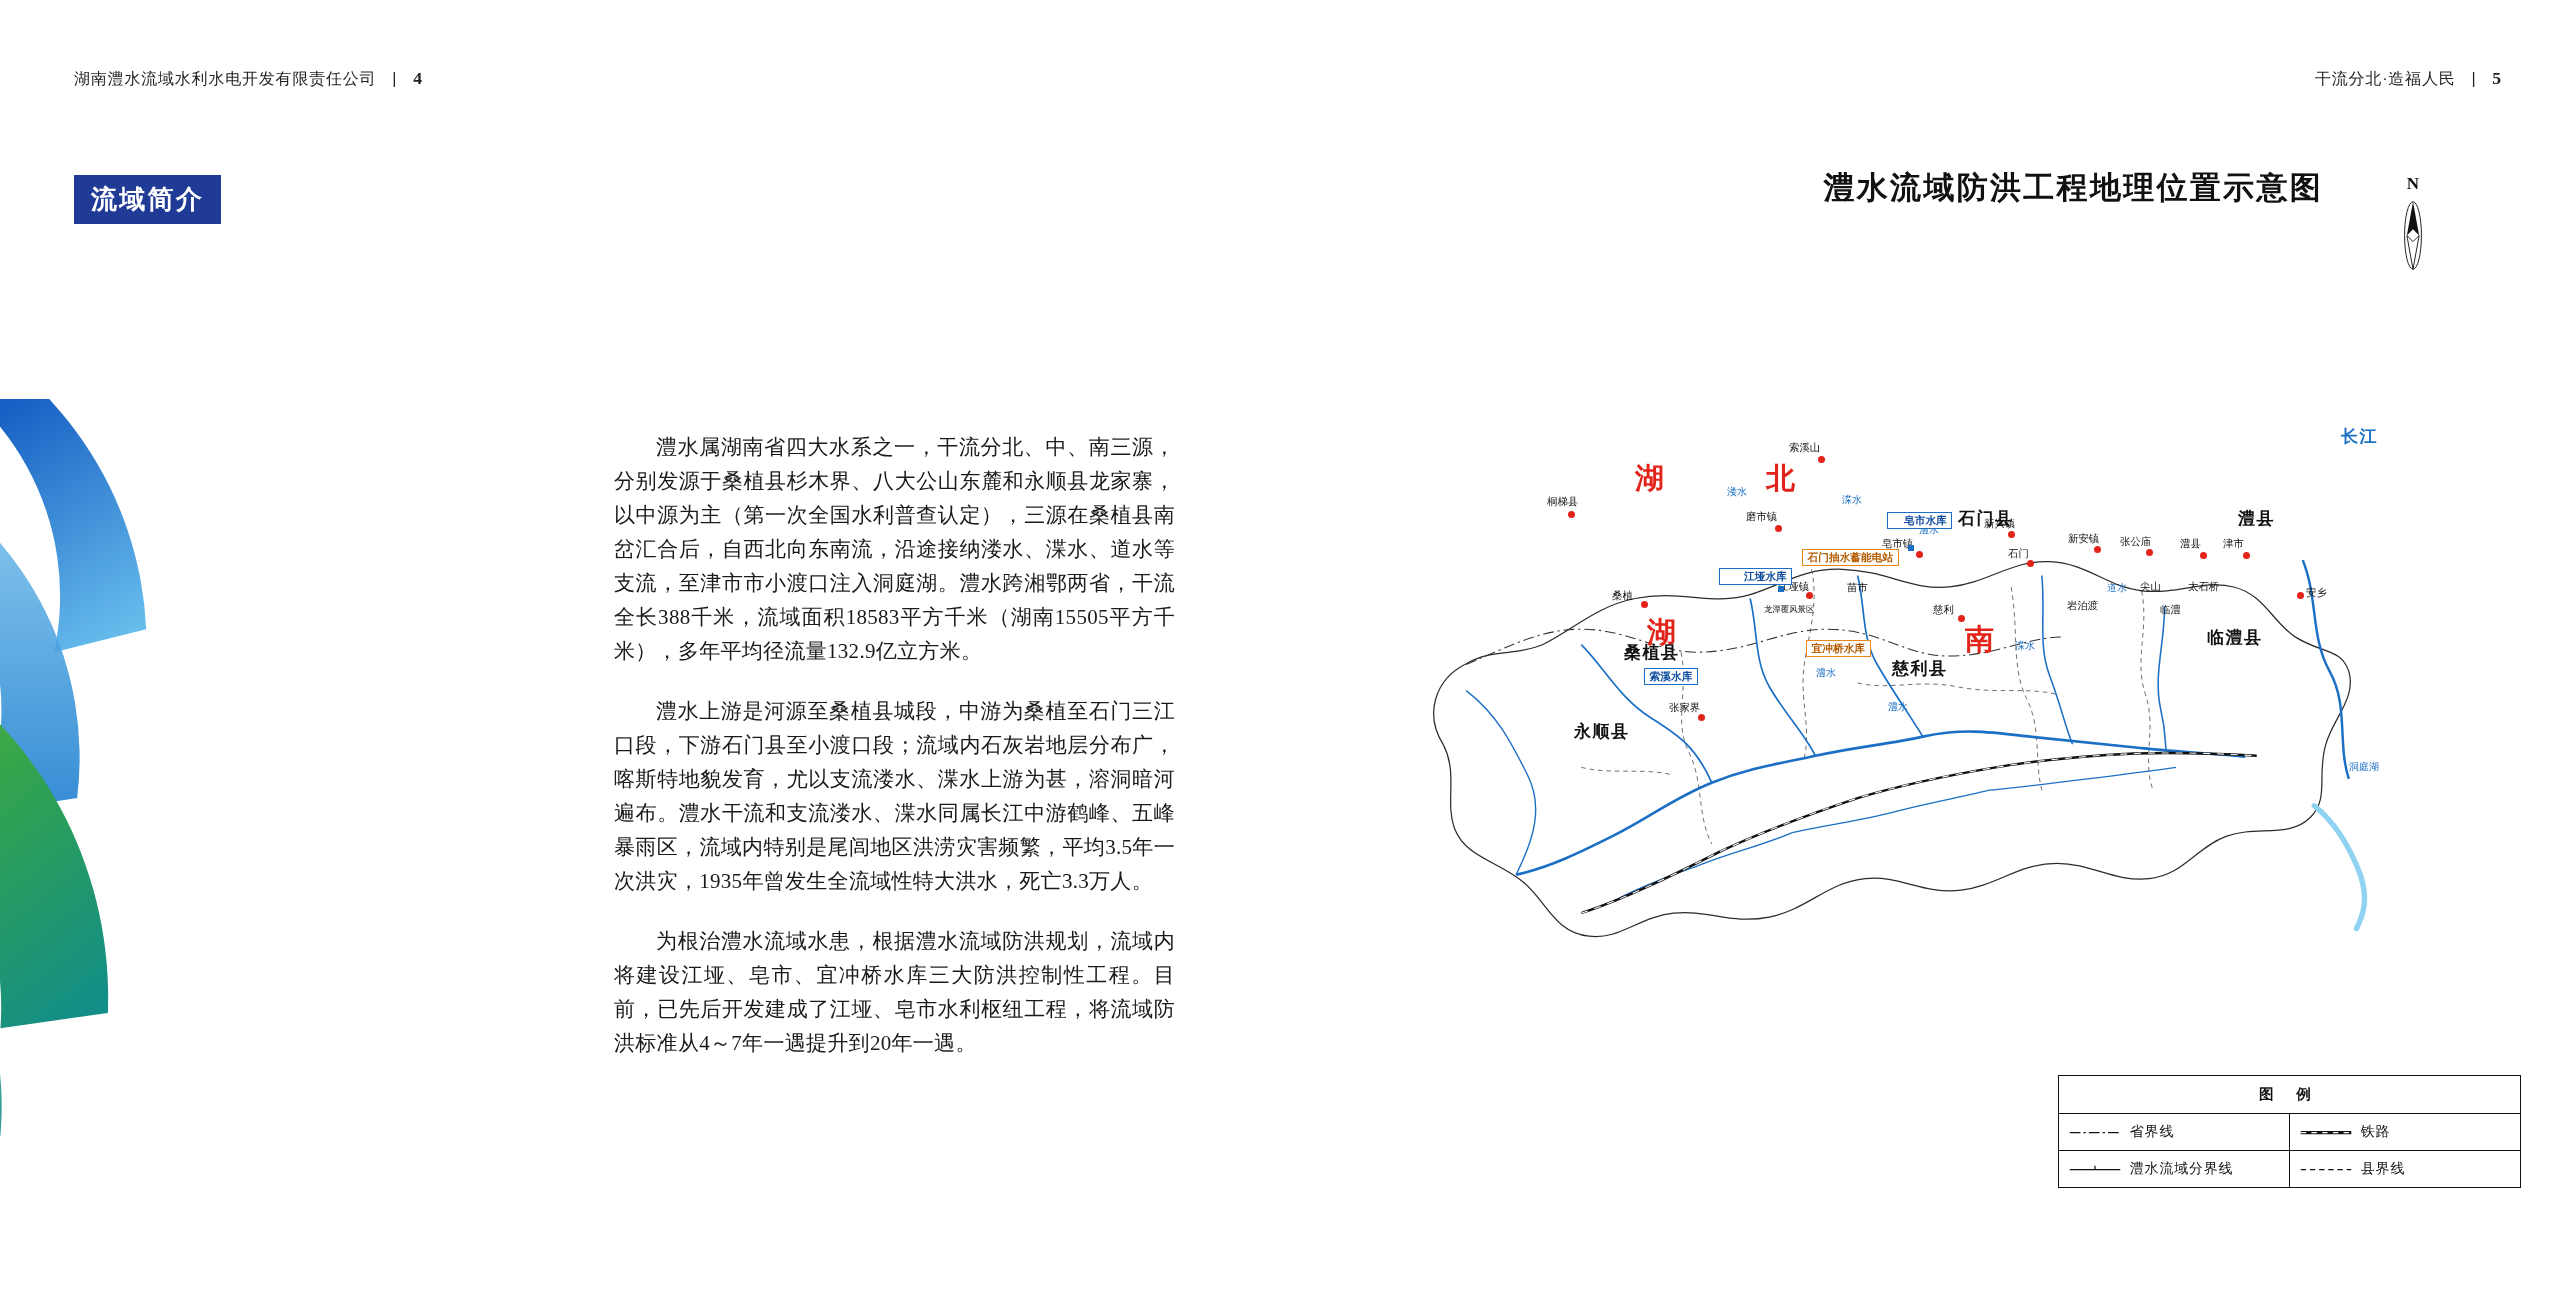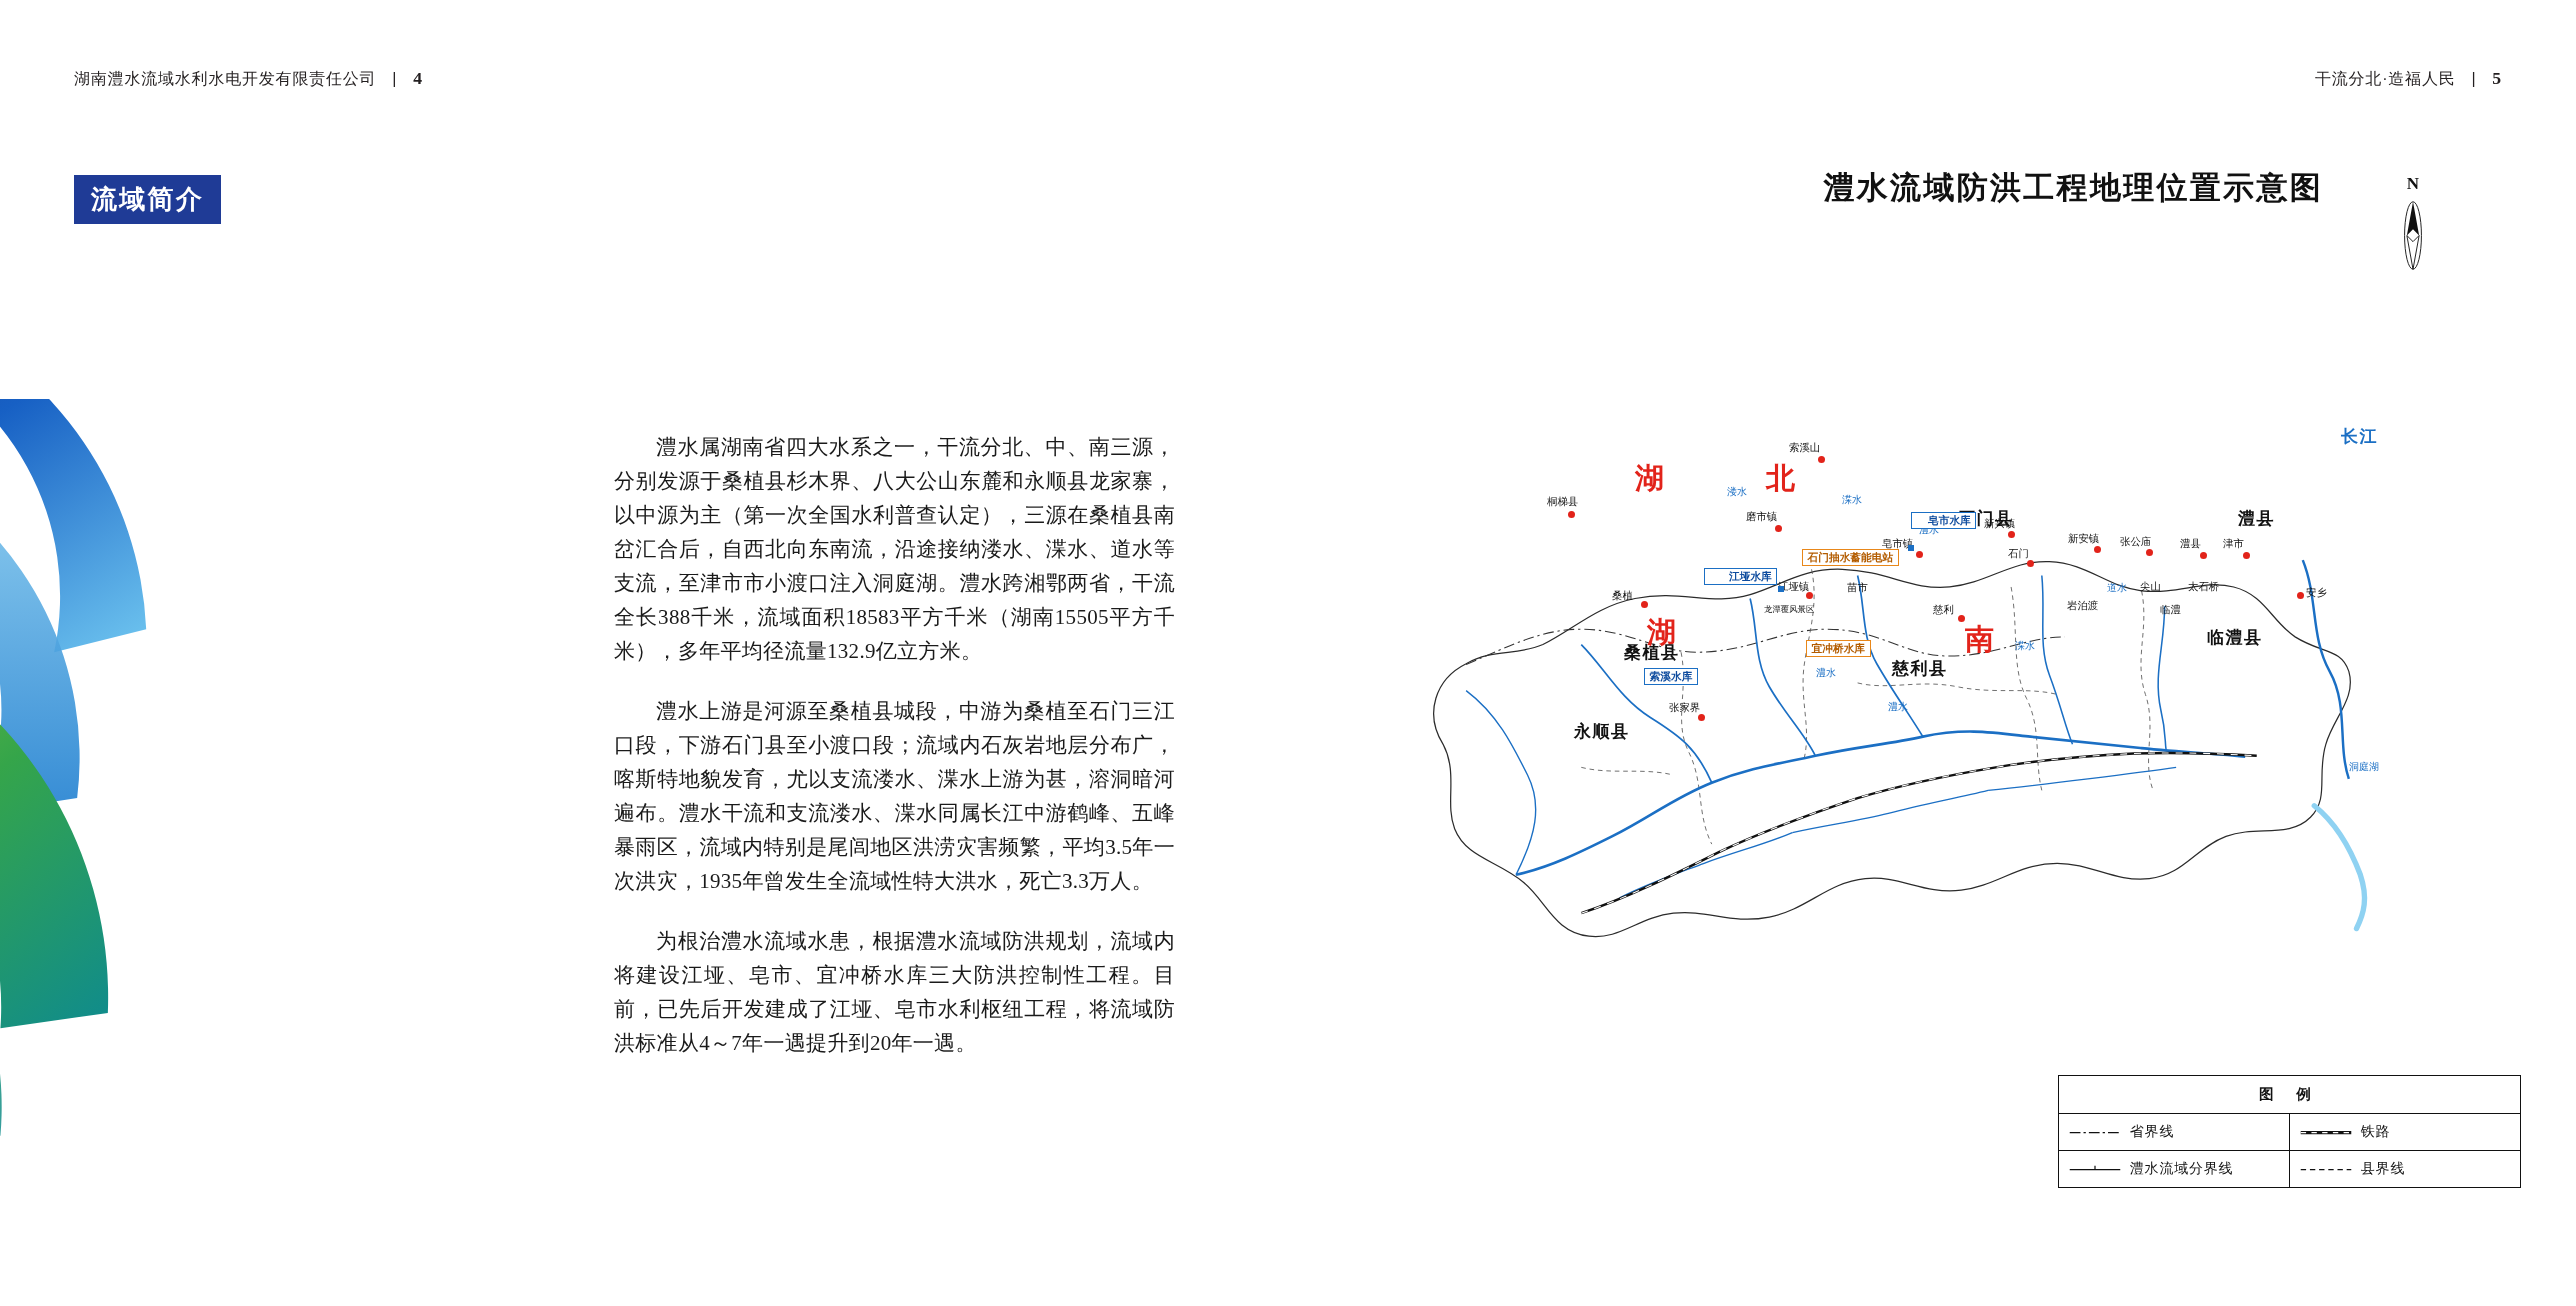--- a/index.html
+++ b/index.html
@@ -406,26 +406,26 @@
 
     <div class="map-label water" style="left:376px; top:165px;">溇水</div>
     <div class="map-label water" style="left:491px; top:173px;">渫水</div>
     <div class="map-label water" style="left:568px; top:203px;">澧水</div>
     <div class="map-label water" style="left:756px; top:261px;">道水</div>
     <div class="map-label water" style="left:465px; top:346px;">澧水</div>
     <div class="map-label water" style="left:664px; top:319px;">渫水</div>
     <div class="map-label water" style="left:537px; top:380px;">澧水</div>
 
     <div class="sq" style="left:557px; top:223px;"></div>
-    <div class="callout" style="left:560px; top:190px;padding-left:16px;">皂市水库</div>
+    <div class="callout" style="left:536px; top:190px;padding-left:16px;">皂市水库</div>
 
     <div class="callout orange" style="left:451px; top:227px;">石门抽水蓄能电站</div>
 
     <div class="sq" style="left:427px; top:264px;"></div>
-    <div class="callout" style="left:353px; top:246px;padding-left:24px;">江垭水库</div>
+    <div class="callout" style="left:368px; top:246px;padding-left:24px;">江垭水库</div>
 
     <div class="callout orange" style="left:455px; top:318px;">宜冲桥水库</div>
 
     <div class="callout" style="left:293px; top:346px;text-align:center;">索溪水库</div>
   </div>
 
   <div class="legend">
     <div class="lg-title">图  例</div>
     <div class="lg-row">
       <div class="lg-cell">

